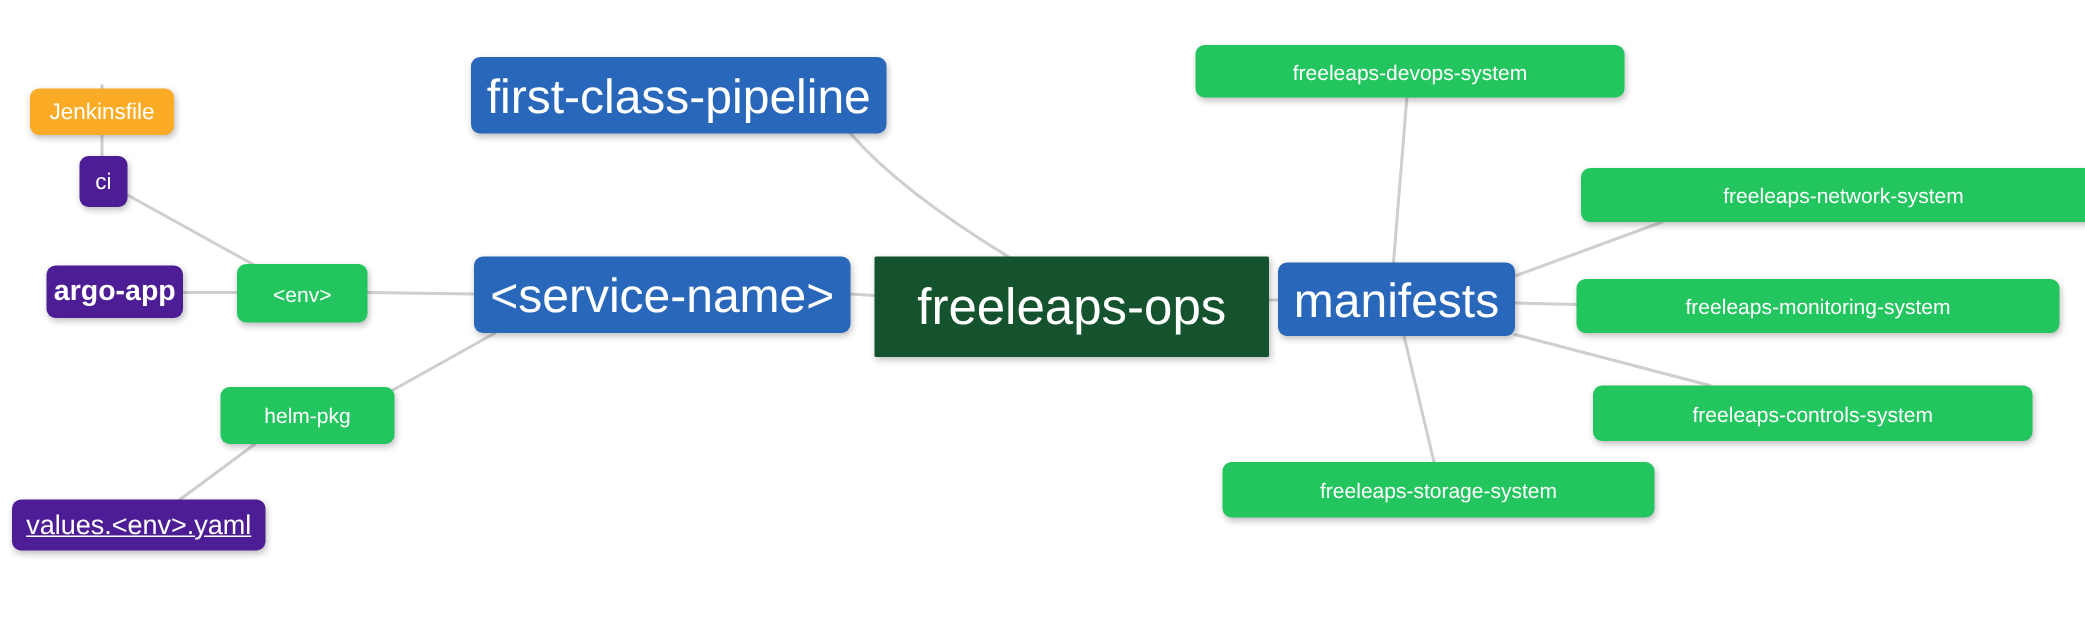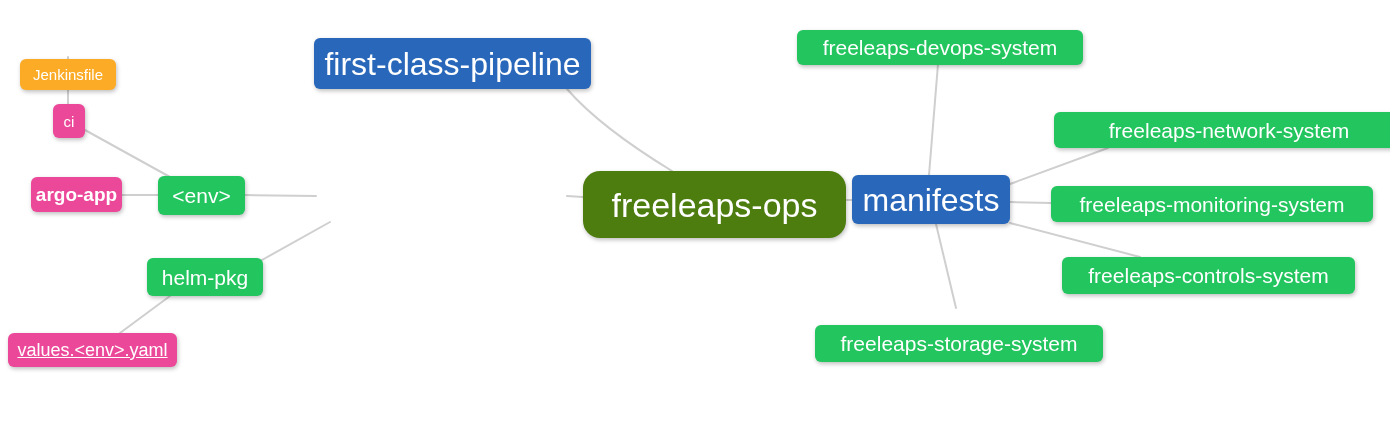--- a/index.html
+++ b/index.html
@@ -16,29 +16,29 @@
     position:absolute;
     display:flex; align-items:center; justify-content:center;
     box-sizing:border-box;
     color:#ffffff;
     white-space:nowrap;
     border-radius:6px;
     box-shadow:1px 2px 4px rgba(0,0,0,0.25);
     cursor:default;
     line-height:1;
   }
-  .dark   { background:#4d7c0f; border-radius:17px; }
+  .dark   { background:#14532d; border-radius:1px; }
   .blue   { background:#2867b9; }
   .green  { background:#22c55e; }
-  .red    { background:#ec4899; }
+  .red    { background:#4c1d95; }
   .orange { background:#fbab25;margin-top:32px; }
 
   .f34 { font-size:34px; }
   .f28 { font-size:32px; }
-  .f21 { font-size:21px; }
+  .f21 { font-size:14px; }
   .f19 { font-size:19px; }
   .f18 { font-size:18px;text-decoration:underline; }
   .f15 { font-size:15px; }
 </style>
 </head>
 <body>
 
 <div id="canvas">
 
   <svg id="edges" viewBox="0 0 1390 421" xmlns="http://www.w3.org/2000/svg">
@@ -65,28 +65,29 @@
   <div class="node red f19" style="left:31px;  top:177px; width:91px;  height:35px;font-weight:bold;">argo-app</div>
 
   <div class="node green f21" style="left:158px; top:176px; width:87px;  height:39px;">&lt;env&gt;</div>
 
   <div class="node green f21" style="left:147px; top:258px; width:116px; height:38px;">helm-pkg</div>
 
   <div class="node red f18" style="left:8px;   top:333px; width:169px; height:34px;">values.&lt;env&gt;.yaml</div>
 
   <div class="node blue f28" style="left:314px; top:38px;  width:277px; height:51px;">first-class-pipeline</div>
 
+  <div class="node blue f28" style="left:316px; top:171px; width:251px; height:51px;">&lt;service-name&gt;</div>
 
   <div class="node dark f34" style="left:583px; top:171px; width:263px; height:67px;">freeleaps-ops</div>
 
   <div class="node blue f28" style="left:852px; top:175px; width:158px; height:49px;">manifests</div>
 
   <div class="node green f21" style="left:797px;  top:30px;  width:286px; height:35px;">freeleaps-devops-system</div>
 
   <div class="node green f21" style="left:1054px; top:112px; width:350px; height:36px;">freeleaps-network-system</div>
 
   <div class="node green f21" style="left:1051px; top:186px; width:322px; height:36px;">freeleaps-monitoring-system</div>
 
   <div class="node green f21" style="left:1062px; top:257px; width:293px; height:37px;">freeleaps-controls-system</div>
 
-  <div class="node green f21" style="left:815px;  top:308px; width:288px; height:37px;margin-top:17px;">freeleaps-storage-system</div>
+  <div class="node green f21" style="left:815px;  top:308px; width:288px; height:37px;">freeleaps-storage-system</div>
 
 </div>
 
 </body></html>

